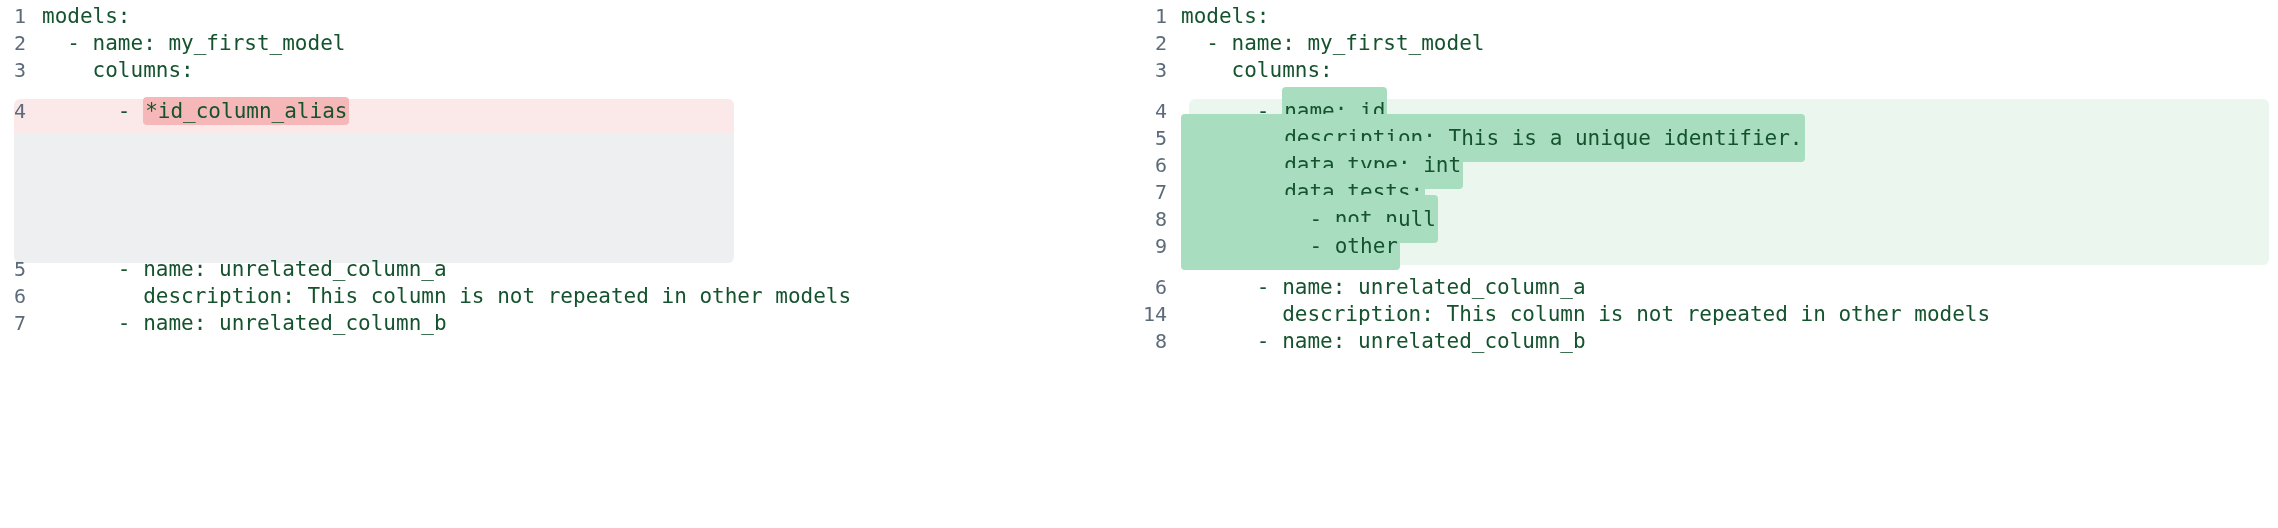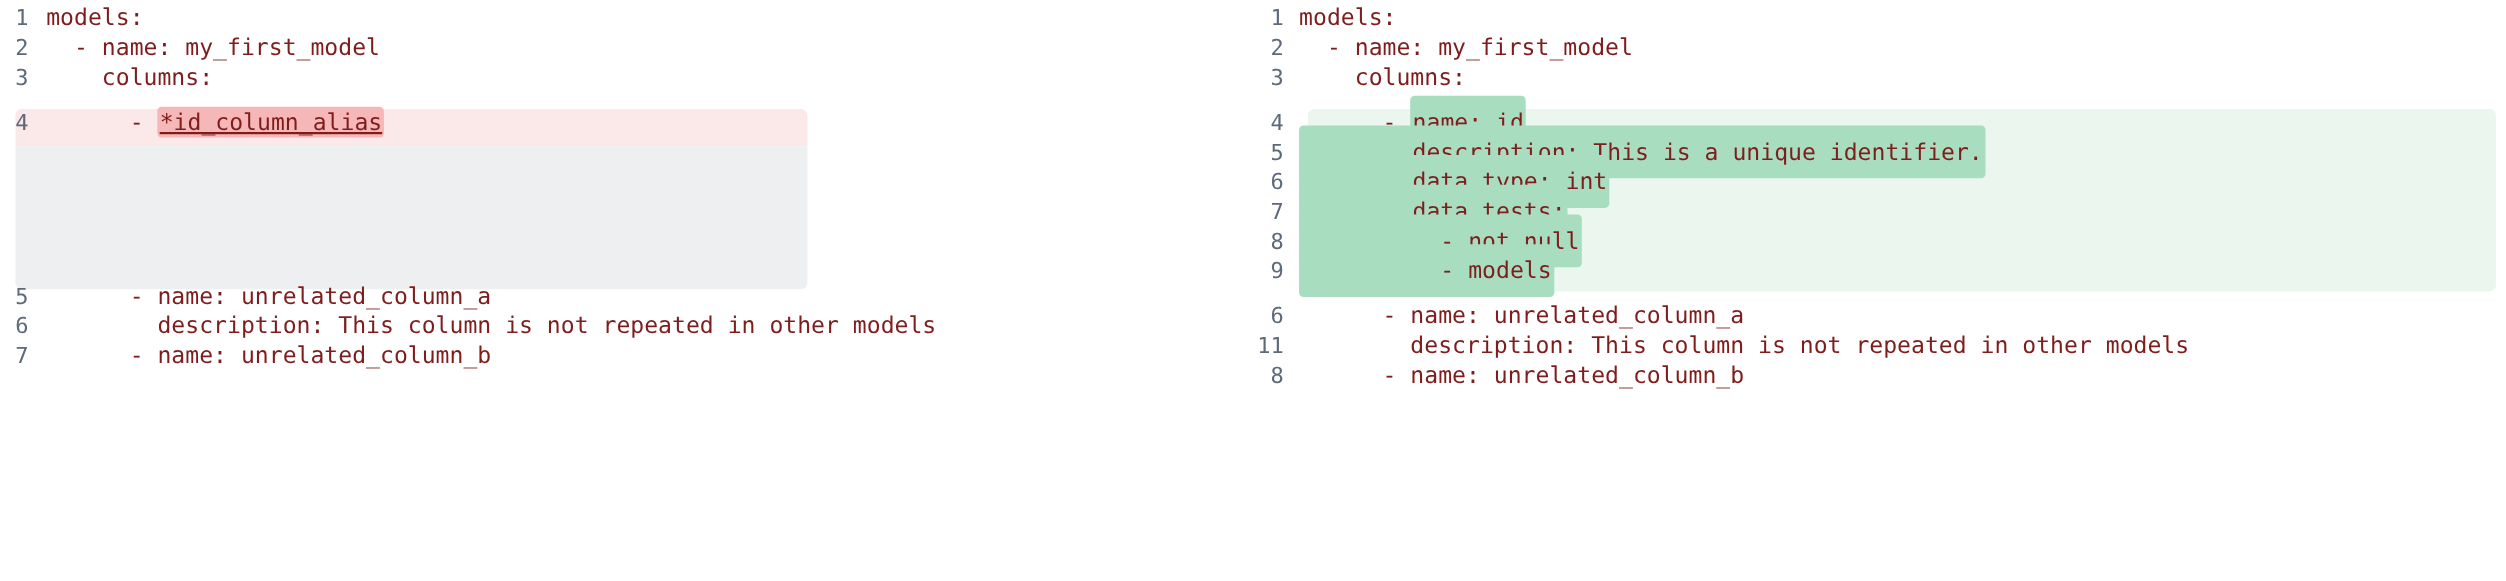--- a/index.html
+++ b/index.html
@@ -25,34 +25,34 @@
     width:42px;
     text-align:right;
     color:#5d6a7a;
     font-size:20px;
     padding-right:14px;
     box-sizing:border-box;
     flex:0 0 auto;
     user-select:none;
   }
   .code{
-    color:#7f1d1d;
+    color:#14532d;
     white-space:pre;
     flex:1 1 auto;
     position:relative;
   }
   .pane-left .ln{padding-right:16px;}
 
   
   .block{position:absolute;border-radius:6px;}
   .block-del{background:#fbe9e9;}
   .block-gray{background:#eeeff1;}
   .block-add{background:#eaf6ee;}
 
-  .pill-del{background:#f5b7b7;border-radius:4px;padding:2px 2px;text-decoration:underline;}
+  .pill-del{background:#f5b7b7;border-radius:4px;padding:2px 2px;}
   .pill-add{background:#a8ddbf;border-radius:4px;padding:12px 2px;}
   .content{position:relative;z-index:2;}
 </style>
 </head>
 <body>
 
 <div class="diff">
 
   <div class="pane pane-left">
 
@@ -132,31 +132,31 @@
       <div class="row">
         <span class="ln">7</span>
         <span class="code"><span class="pill-add">        data_tests:</span></span>
       </div>
       <div class="row">
         <span class="ln">8</span>
         <span class="code"><span class="pill-add">          - not_null</span></span>
       </div>
       <div class="row">
         <span class="ln">9</span>
-        <span class="code"><span class="pill-add">          - models</span></span>
+        <span class="code"><span class="pill-add">          - other</span></span>
       </div>
 
       <div style="height:14px;"></div>
 
       <div class="row">
         <span class="ln">6</span>
         <span class="code">      - name: unrelated_column_a</span>
       </div>
       <div class="row">
-        <span class="ln">11</span>
+        <span class="ln">14</span>
         <span class="code">        description: This column is not repeated in other models</span>
       </div>
       <div class="row">
         <span class="ln">8</span>
         <span class="code">      - name: unrelated_column_b</span>
       </div>
     </div>
   </div>
 
 </div>

